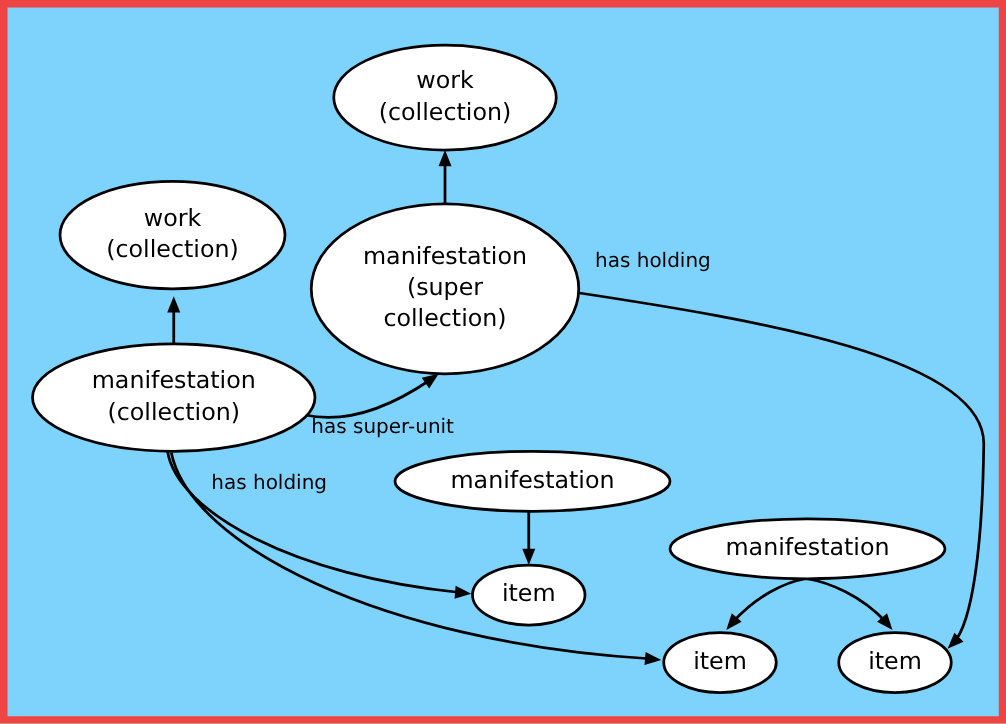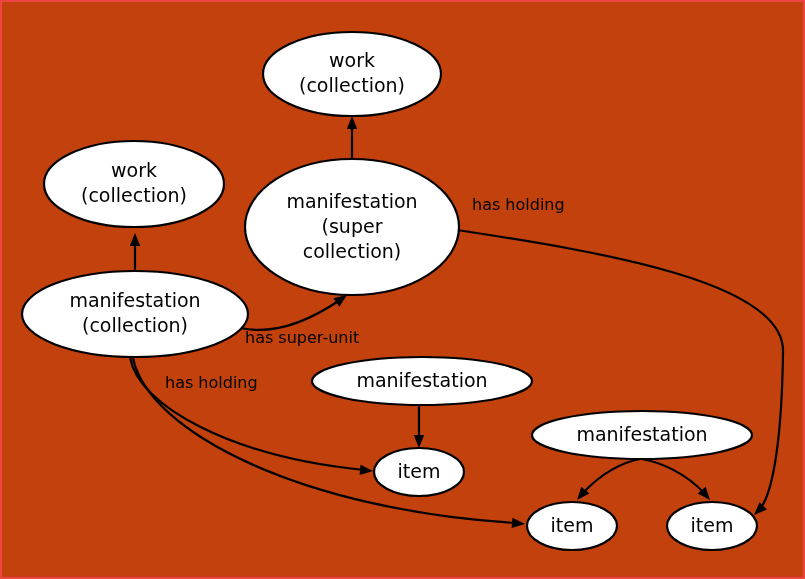--- a/index.html
+++ b/index.html
@@ -9,22 +9,22 @@
     background: #ffffff;
   }
   body {
     font-family: "DejaVu Sans", sans-serif;
   }
   #diagram-frame {
     position: relative;
     width: 805px;
     height: 579px;
     box-sizing: border-box;
-    background: #c2410c;
-    border: 2px solid #ef4444;
+    background: #7dd3fc;
+    border: 6px solid #ef4444;
     overflow: hidden;
   }
   #diagram-svg {
     display: block;
     width: 805px;
     height: 579px;
   }
   .node-ellipse {
     fill: #ffffff;
     stroke: #000000;

